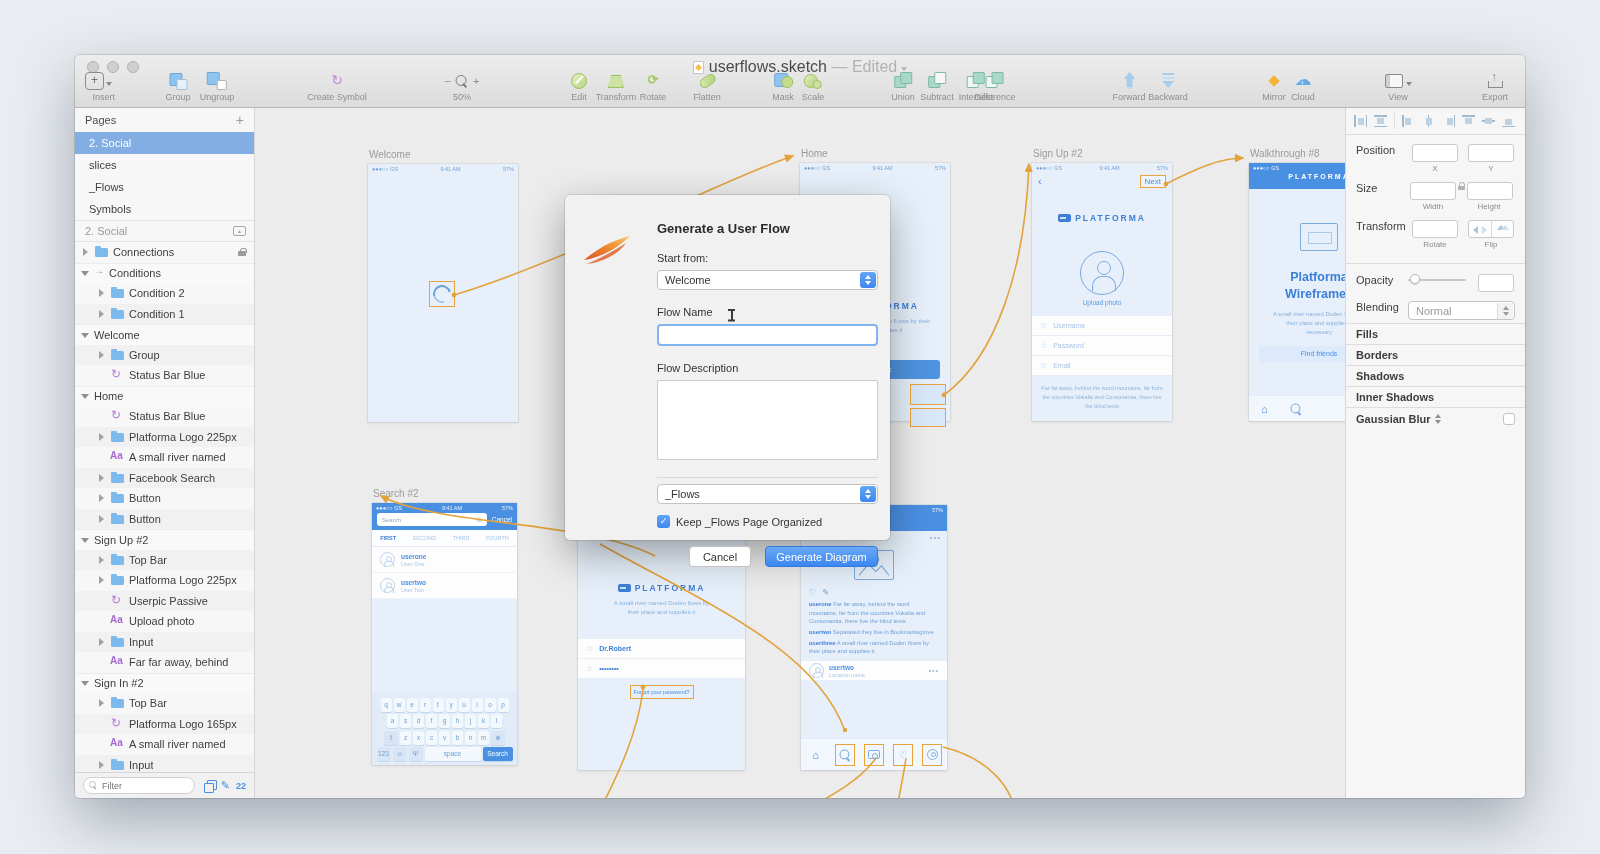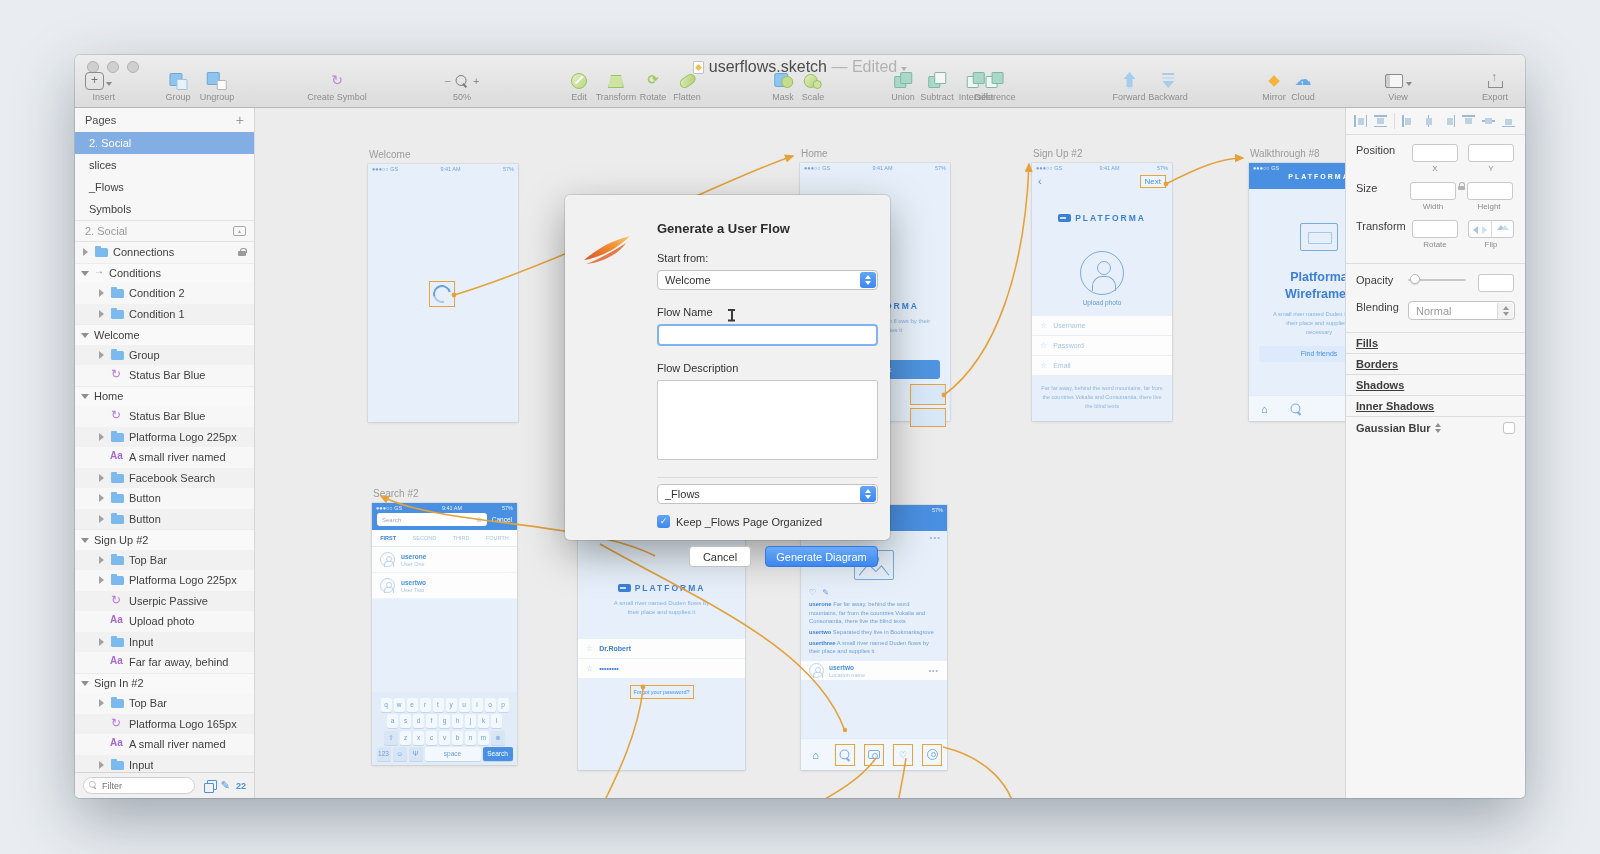--- a/index.html
+++ b/index.html
@@ -337,21 +337,21 @@
   .slider { position:relative; width:58px; height:10px; flex:0 0 58px; }
   .slider::before { content:""; position:absolute; left:0; right:0; top:4.5px; height:2px; background:#c9c9c9; border-radius:1px; }
   .knob { position:absolute; left:2px; top:0; width:10px; height:10px; background:#fff; border:1px solid #b9b9b9;
     border-radius:50%; box-shadow:0 1px 1px rgba(0,0,0,.15); }
   .fld.small { width:36px; margin-left:12px; }
   .sel.gray { flex:1; margin-top:0; color:#9a9a9a; height:19px; }
   .sel.gray .stepper { background:#f2f2f2; border-left:1px solid #d9d9d9; border-radius:0 3px 3px 0; }
   .sel.gray .stepper::before { border-bottom-color:#9a9a9a; }
   .sel.gray .stepper::after { border-top-color:#9a9a9a; }
   .isec { height:21px; line-height:21px; border-top:1px solid #ddd; font-weight:bold; padding:0 10px; }
-  .isec-wrap { margin-top:12px;text-decoration:underline; }
+  .isec-wrap { margin-top:3px; }
   .gauss { display:flex; align-items:center; border-top:1px solid #ddd; height:23px; padding:0 10px; font-weight:bold; }
   .ministep { position:relative; width:7px; height:10px; margin-left:4px; }
   .ministep::before { content:""; position:absolute; left:0; top:0; border-left:3.5px solid transparent;
     border-right:3.5px solid transparent; border-bottom:4px solid #8f8f8f; }
   .ministep::after { content:""; position:absolute; left:0; bottom:0; border-left:3.5px solid transparent;
     border-right:3.5px solid transparent; border-top:4px solid #8f8f8f; }
   .gcb { margin-left:auto; width:12px; height:12px; background:#fff; border:1px solid #c3c3c3; border-radius:3px; }
 </style>
 </head>
 <body>
@@ -398,21 +398,21 @@
       <div class="tl">Edit</div>
     </div>
     <div class="tool" style="left:541px">
       <div class="ic ic-transform"></div>
       <div class="tl">Transform</div>
     </div>
     <div class="tool" style="left:578px">
       <div class="ic ic-rotate"></div>
       <div class="tl">Rotate</div>
     </div>
-    <div class="tool" style="left:612px">
+    <div class="tool" style="left:632px">
       <div class="ic ic-flatten"></div>
       <div class="tl">Flatten</div>
     </div>
     <div class="tool" style="left:708px">
       <div class="ic ic-mask"></div>
       <div class="tl">Mask</div>
     </div>
     <div class="tool" style="left:738px">
       <div class="ic ic-scale"></div>
       <div class="tl">Scale</div>

